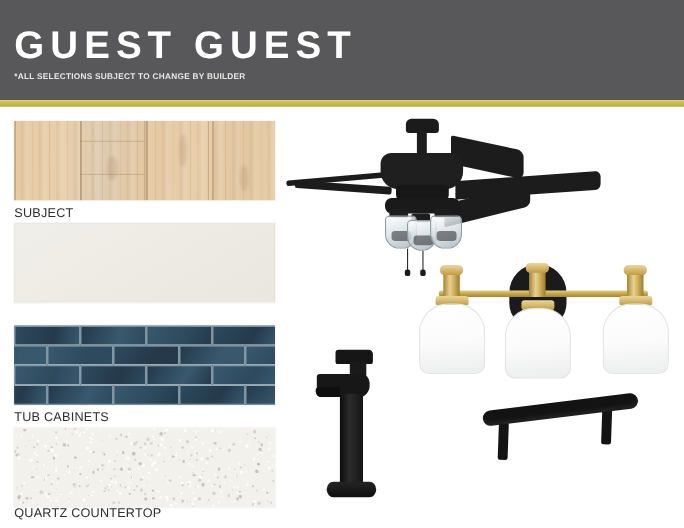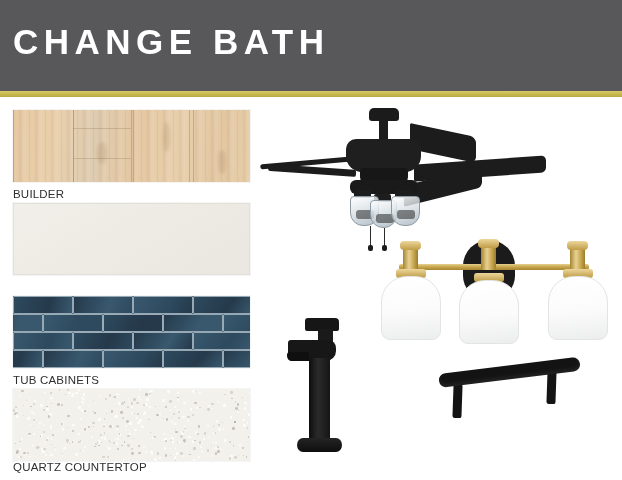--- a/index.html
+++ b/index.html
@@ -100,35 +100,36 @@
          border-radius:7px;transform:rotate(-7deg);transform-origin:left center;
          box-shadow:inset 0 -3px 4px rgba(255,255,255,0.07);}
   .p-post{position:absolute;width:9px;height:34px;background:#141414;border-radius:2px;}
 </style>
 </head>
 <body>
 
 <div id="board">
 
   <div class="header">
-    <div class="title">CHANGE BATH</div>
+    <div class="title">GUEST GUEST</div>
+    <div class="subtitle">*ALL SELECTIONS  SUBJECT TO CHANGE BY BUILDER</div>
   </div>
   <div class="goldbar"></div>
 
   <div class="swatch wood" id="sw-floors" style="top:110px;">
     <div class="seam" style="left:60px;top:0;width:1.2px;height:72px;"></div>
     <div class="seam" style="left:118px;top:0;width:1.2px;height:72px;"></div>
     <div class="seam" style="left:176px;top:0;width:1.2px;height:72px;"></div>
     <div class="seam" style="left:60px;top:18px;width:58px;height:1.2px;"></div>
     <div class="seam" style="left:60px;top:48px;width:58px;height:1.2px;"></div>
     <div class="knot" style="left:84px;top:32px;width:10px;height:22px;"></div>
     <div class="knot" style="left:150px;top:12px;width:7px;height:30px;"></div>
     <div class="knot" style="left:205px;top:40px;width:8px;height:24px;"></div>
   </div>
-  <div class="label" style="top:188px;">BUILDER</div>
+  <div class="label" style="top:188px;">SUBJECT</div>
 
   <div class="swatch paint" style="top:203px;"></div>
 
   <div class="swatch tile" id="sw-tile" style="top:296px;">
       <div class="brick" style="left: 0px; top: 0px; width: 60px; height: 18px; background: linear-gradient(100deg, rgb(46, 74, 94), rgb(37, 57, 74) 60%, rgb(58, 90, 112)); opacity: 0.92;"></div>
       <div class="brick" style="left: 60px; top: 0px; width: 60px; height: 18px; background: linear-gradient(107deg, rgb(37, 57, 74), rgb(58, 90, 112) 60%, rgb(46, 74, 94)); opacity: 0.92;"></div>
       <div class="brick" style="left: 120px; top: 0px; width: 60px; height: 18px; background: linear-gradient(114deg, rgb(58, 90, 112), rgb(46, 74, 94) 60%, rgb(37, 57, 74)); opacity: 0.92;"></div>
       <div class="brick" style="left: 180px; top: 0px; width: 60px; height: 18px; background: linear-gradient(121deg, rgb(46, 74, 94), rgb(37, 57, 74) 60%, rgb(58, 90, 112)); opacity: 0.92;"></div>
       <div class="brick" style="left: -30px; top: 18px; width: 60px; height: 18px; background: linear-gradient(103deg, rgb(37, 57, 74), rgb(58, 90, 112) 60%, rgb(58, 90, 112)); opacity: 0.92;"></div>
       <div class="brick" style="left: 30px; top: 18px; width: 60px; height: 18px; background: linear-gradient(110deg, rgb(58, 90, 112), rgb(46, 74, 94) 60%, rgb(46, 74, 94)); opacity: 0.945;"></div>

